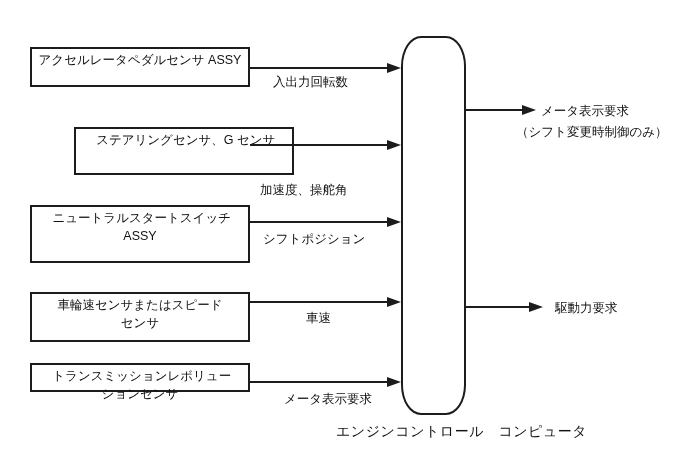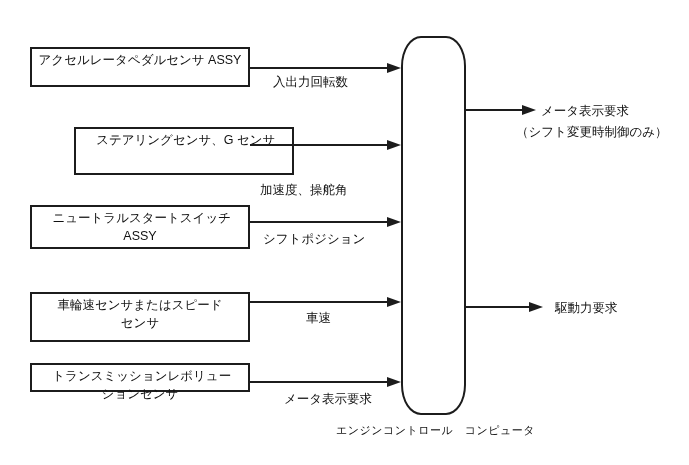--- a/index.html
+++ b/index.html
@@ -62,33 +62,33 @@
   .out-label {
     position: absolute;
     font-size: 12.5px;
     line-height: 16px;
     white-space: nowrap;
   }
   .caption {
     position: absolute;
     left: 336px;
     top: 423px;
-    font-size: 11px;
+    font-size: 14px;
     letter-spacing: 0.5px;
     white-space: nowrap;
   }
 </style>
 </head>
 <body>
 
 <div class="canvas">
 
   <div class="src-box" style="top:47px;height:40px;">アクセルレータペダルセンサ ASSY</div>
   <div class="src-box" style="top:127px;height:48px;margin-left:44px;"> ステアリングセンサ、G センサ</div>
-  <div class="src-box" style="top:205px;height:44px;"> ニュートラルスタートスイッチ
+  <div class="src-box" style="top:205px;height:58px;"> ニュートラルスタートスイッチ
 ASSY</div>
   <div class="src-box" style="top:292px;height:50px;">車輪速センサまたはスピード
 センサ</div>
   <div class="src-box" style="top:363px;height:29px;"> トランスミッションレボリュー
 ションセンサ</div>
 
   <div class="ln" style="left:250px;top:67px;width:139px;"></div>
   <div class="arr" style="left:387px;top:63px;"></div>
 
   <div class="ln" style="left:250px;top:144px;width:139px;"></div>

